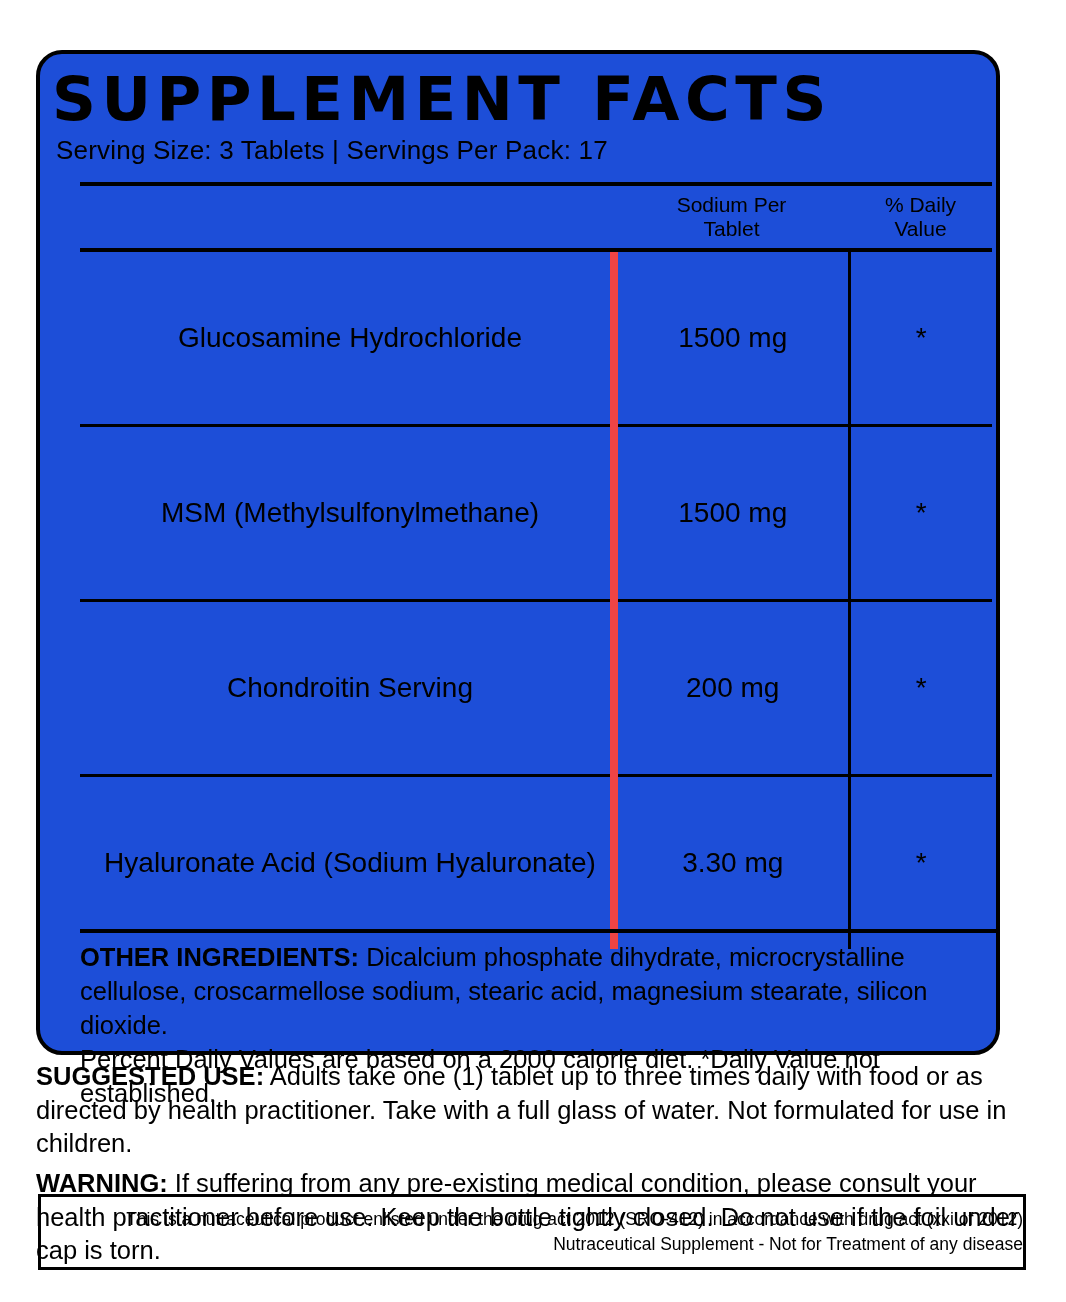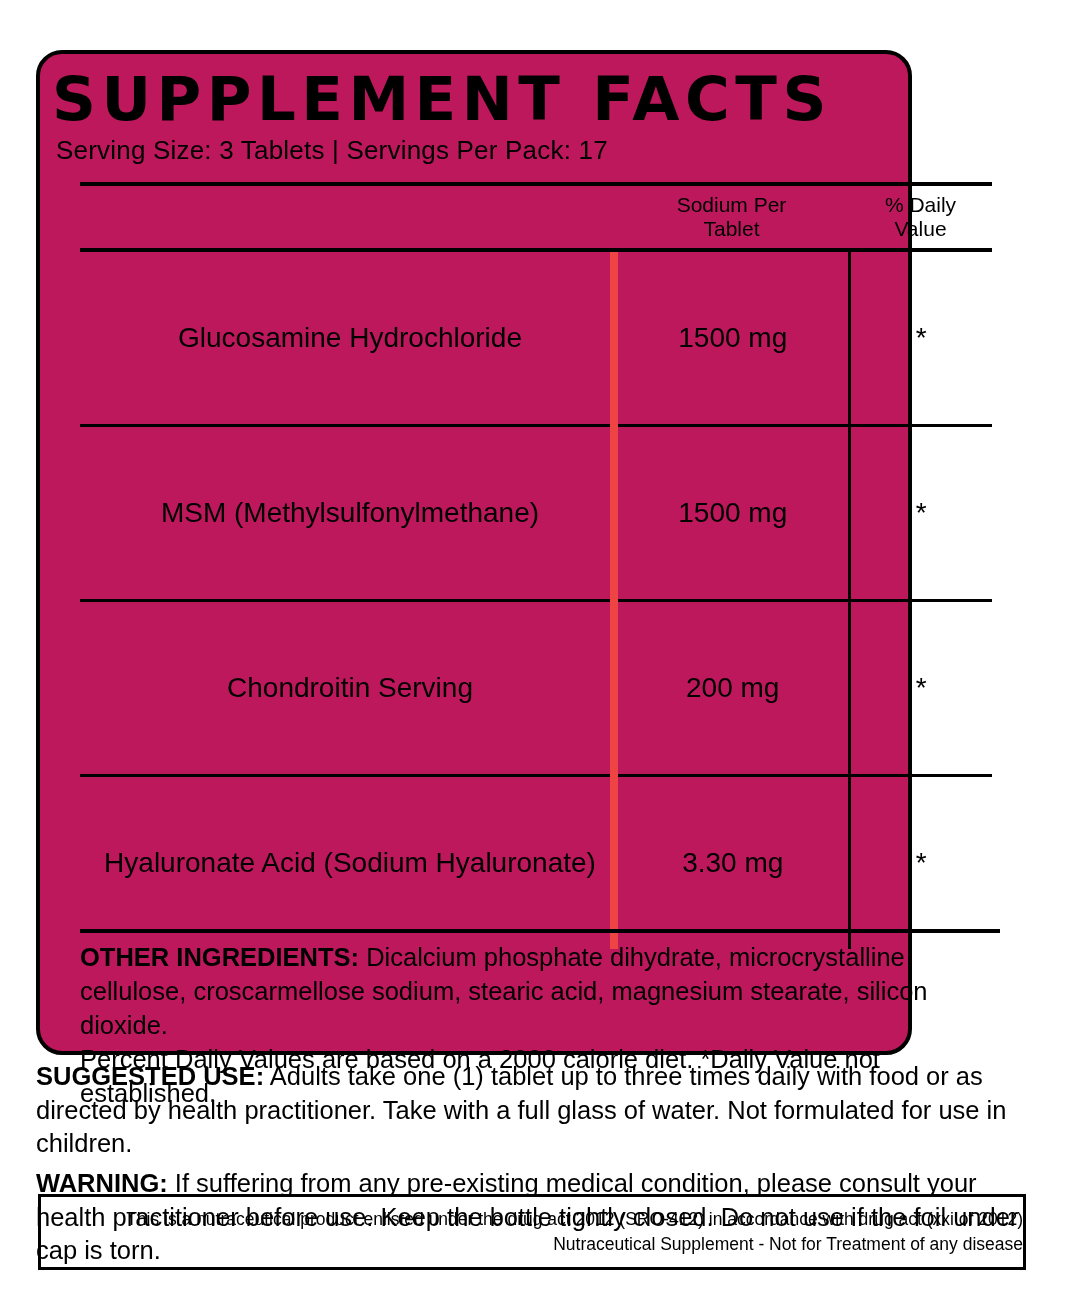--- a/index.html
+++ b/index.html
@@ -21,26 +21,26 @@
     left: 0; top: 0;
     width: 1066px;
     height: 1302px;
   }
 
   
   .facts-panel {
     position: absolute;
     left: 36px;
     top: 50px;
-    width: 876px;
+    width: 964px;
     height: 1005px;
     border: 4px solid #000;
     border-radius: 26px;
     box-sizing: border-box;
-    background: #be185d;
+    background: #1d4ed8;
   }
 
   .title {
     font-family: "DejaVu Sans", sans-serif;
     font-weight: bold;
     font-size: 61px;
     letter-spacing: 5.5px;
     line-height: 1.0;
     margin: 14px 0 0 12px;
     white-space: nowrap;

